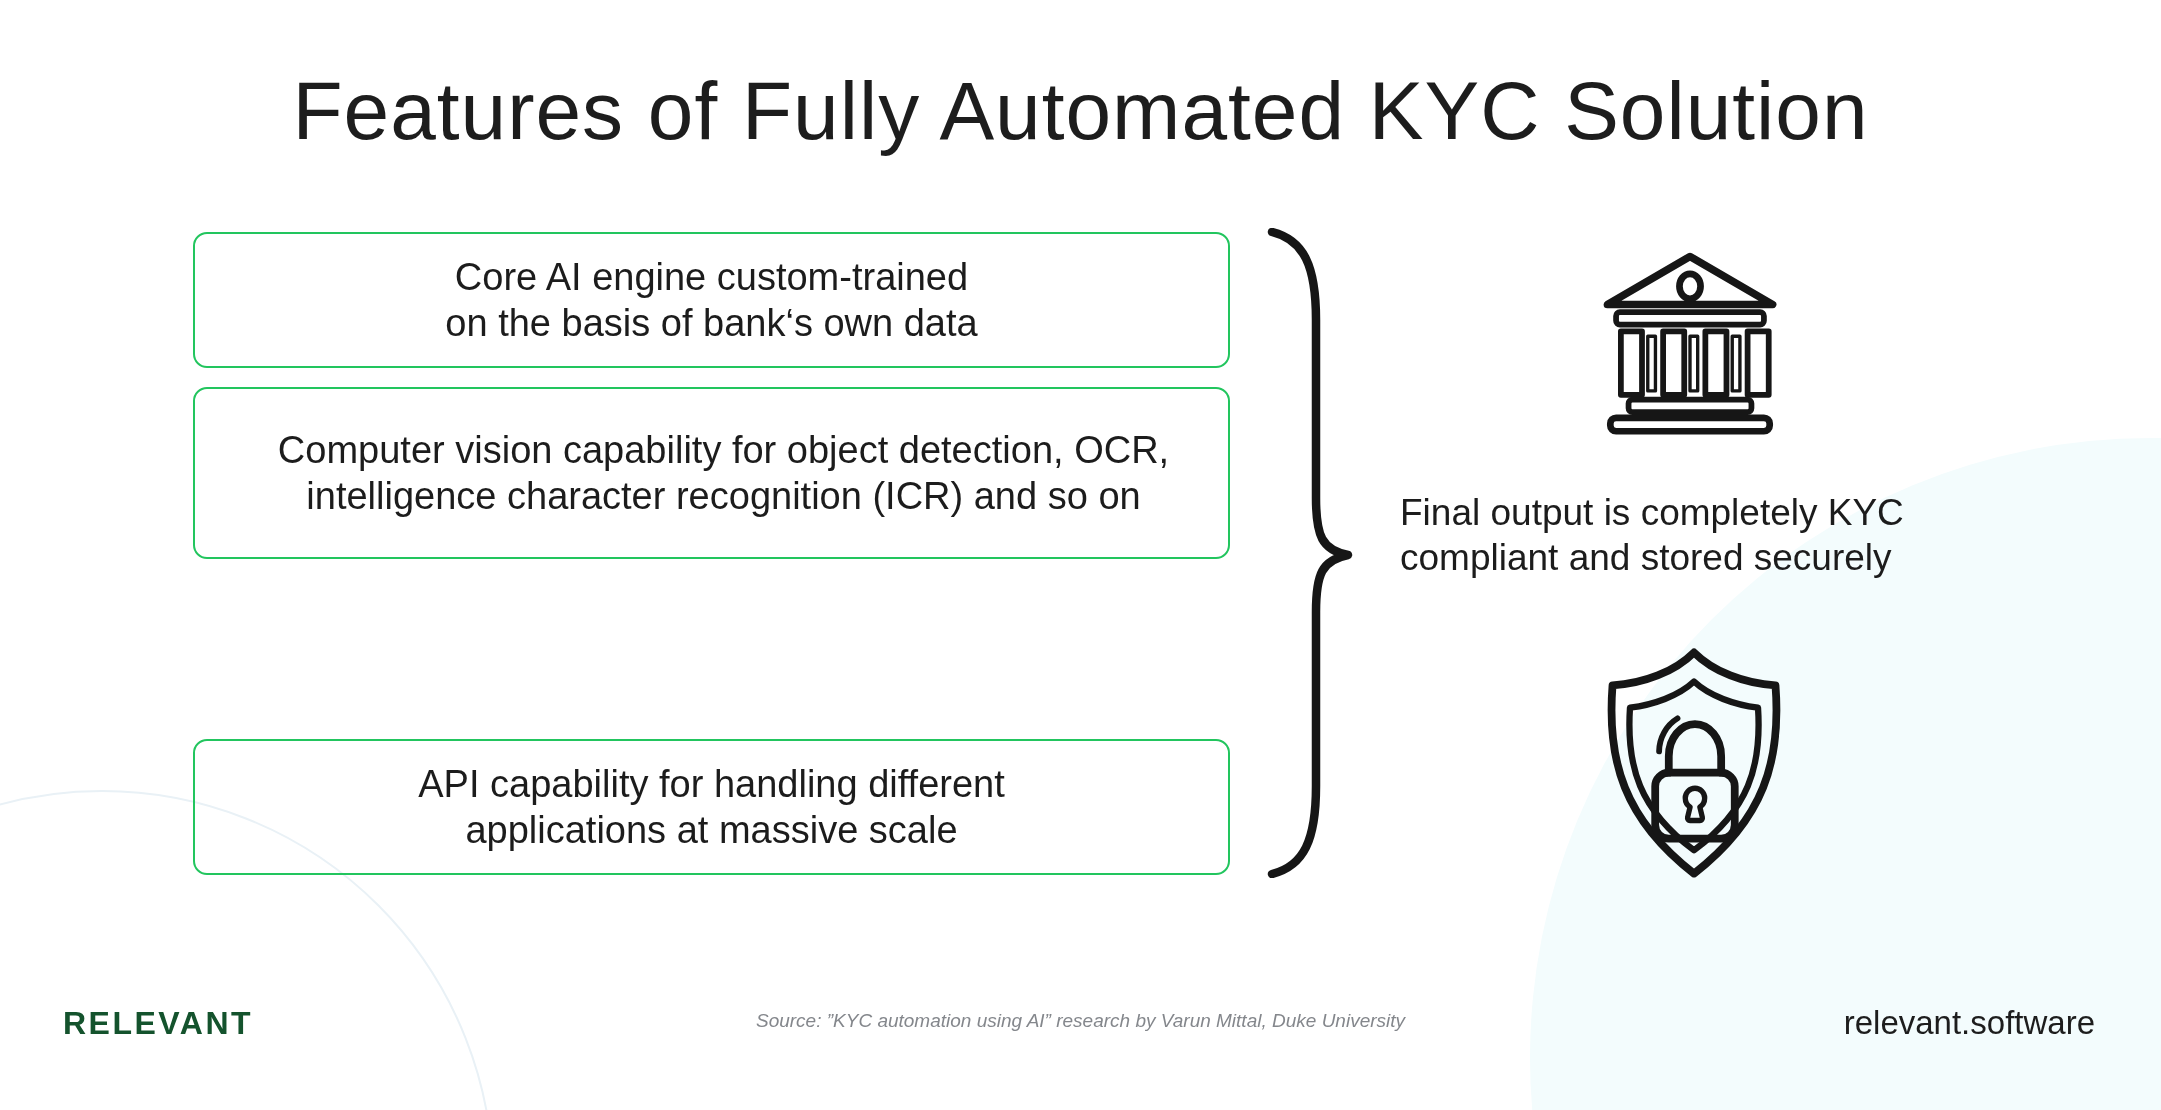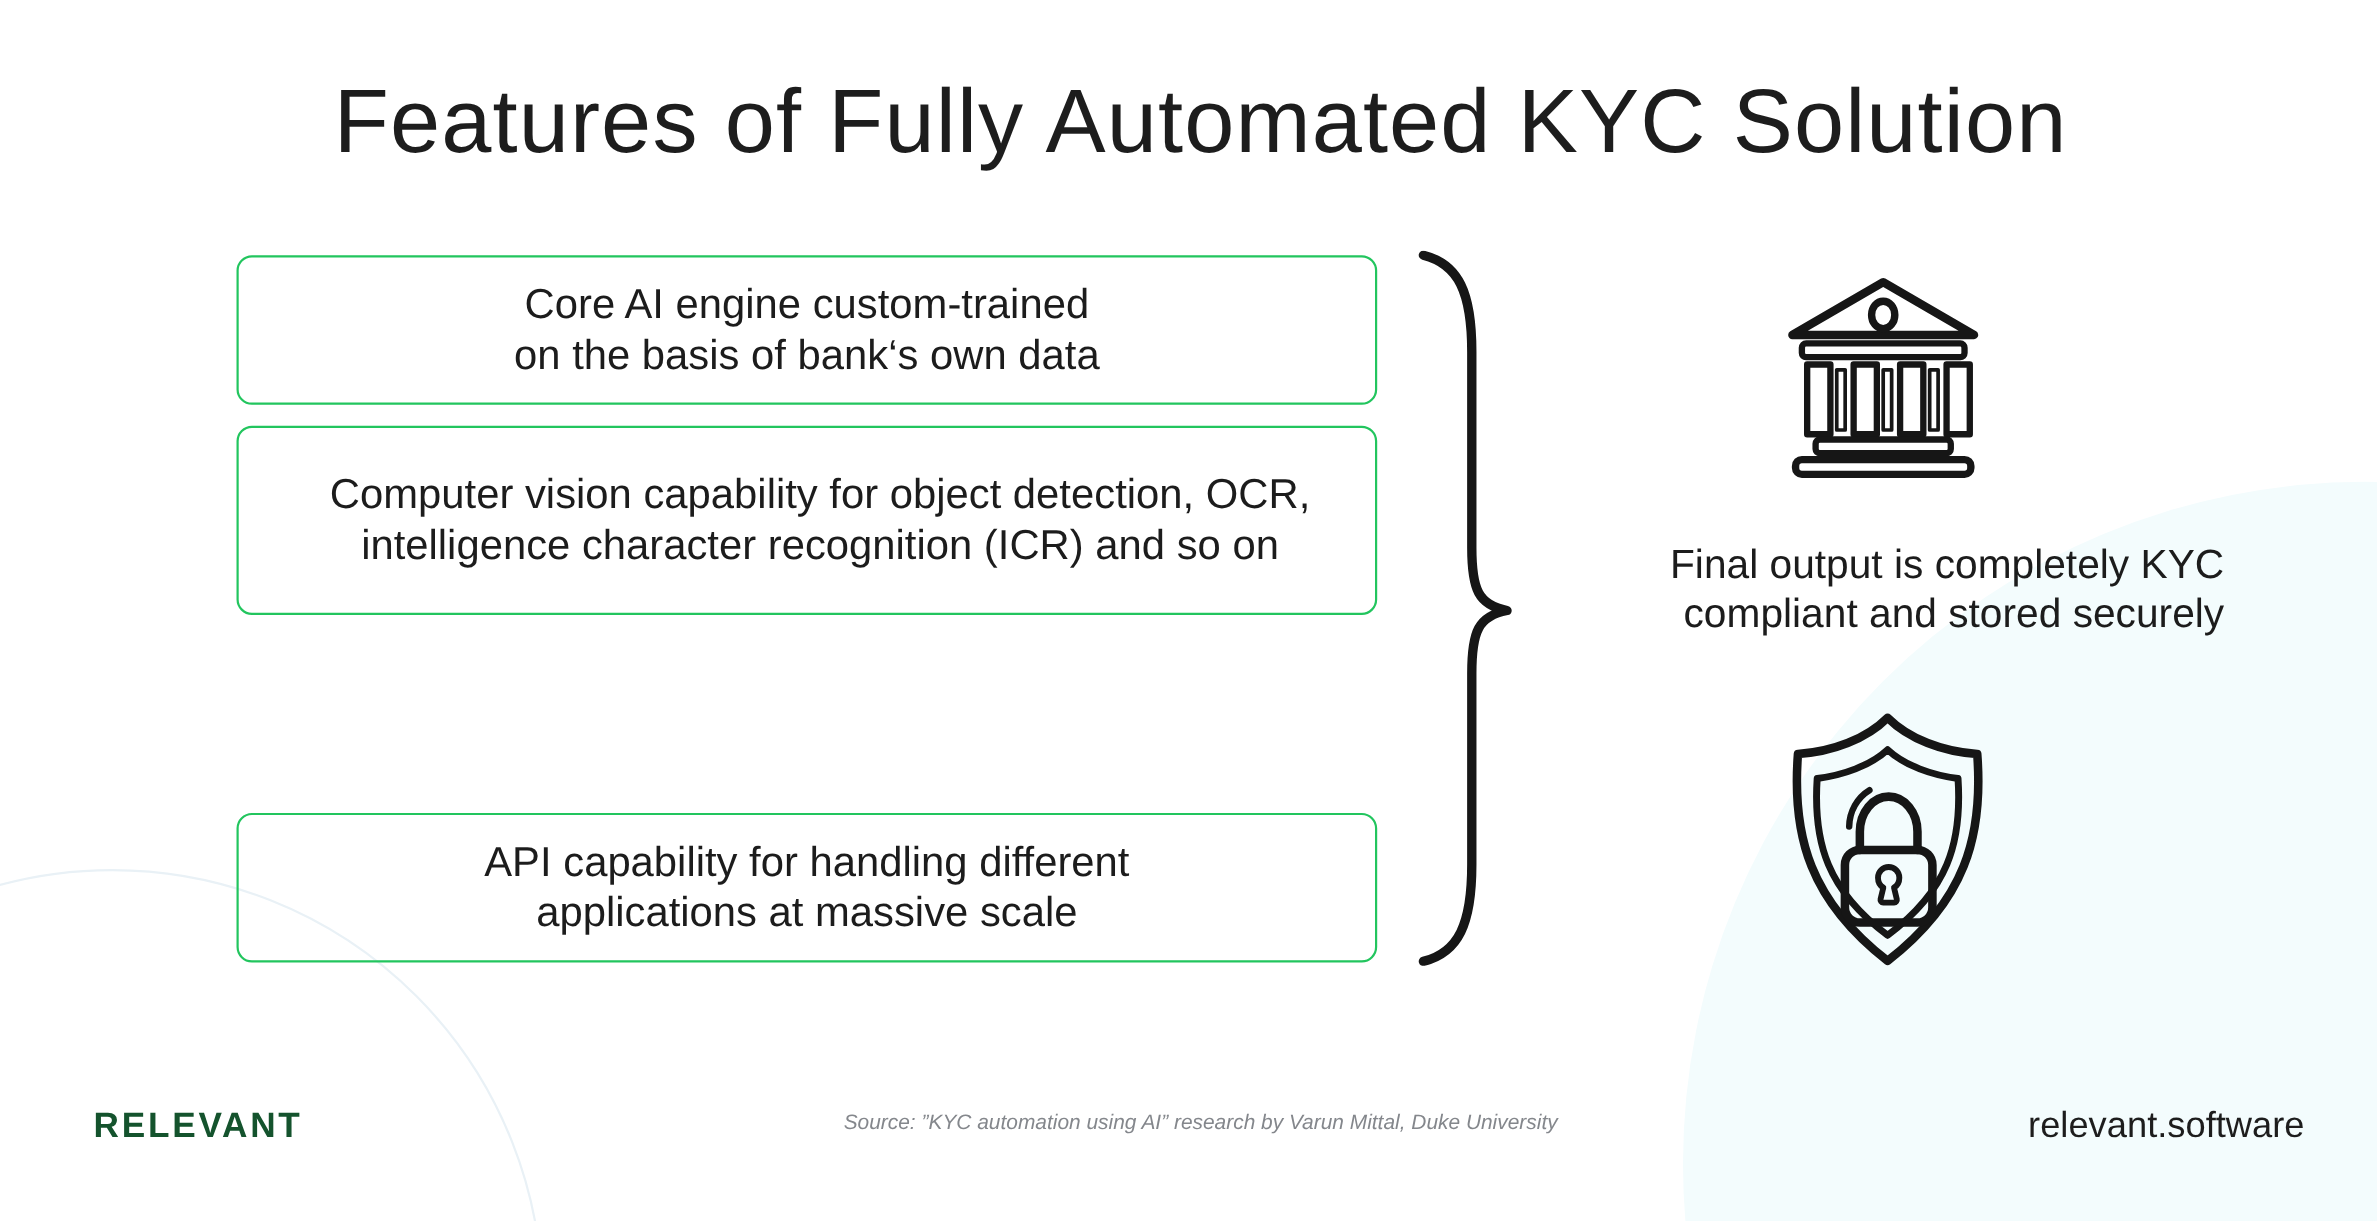--- a/index.html
+++ b/index.html
@@ -22,21 +22,21 @@
   }
   .bg-arc{
     position:absolute;
     left:-290px;top:790px;
     width:780px;height:780px;
     border-radius:50%;
     border:2px solid #e9f1f6;
     background:transparent;
     z-index:0;
   }
-  .layer{position:absolute;inset:0;z-index:1;margin-left:22px;}
+  .layer{position:absolute;inset:0;z-index:1;}
   .title{
     position:absolute;left:0;right:0;top:66px;
     text-align:center;
     font-size:82px;line-height:1.1;
     font-weight:300;
     letter-spacing:1px;
     color:#1d1d1d;
   }
   .feature-box{
     position:absolute;
@@ -55,21 +55,21 @@
   }
   .box-1{top:232px;height:136px;}
   .box-2{top:387px;height:172px;padding-left:24px;}
   .box-3{top:564px;height:136px;}
   .box-4{top:739px;height:136px;}
   .brace{position:absolute;left:1264px;top:228px;width:92px;height:650px;}
   .bank-icon{position:absolute;left:1594px;top:246px;width:192px;height:190px;}
   .shield-icon{position:absolute;left:1597px;top:645px;width:194px;height:236px;}
   .result-text{
     position:absolute;left:1400px;top:490px;width:600px;
-    text-align:right;
+    text-align:left;
     white-space:pre;
     font-size:37px;line-height:45px;
     color:#1c1c1c;
   }
   .footer-brand{
     position:absolute;left:63px;top:1005px;
     font-size:32px;font-weight:700;letter-spacing:2.5px;
     color:#14532d;
   }
   .footer-source{

